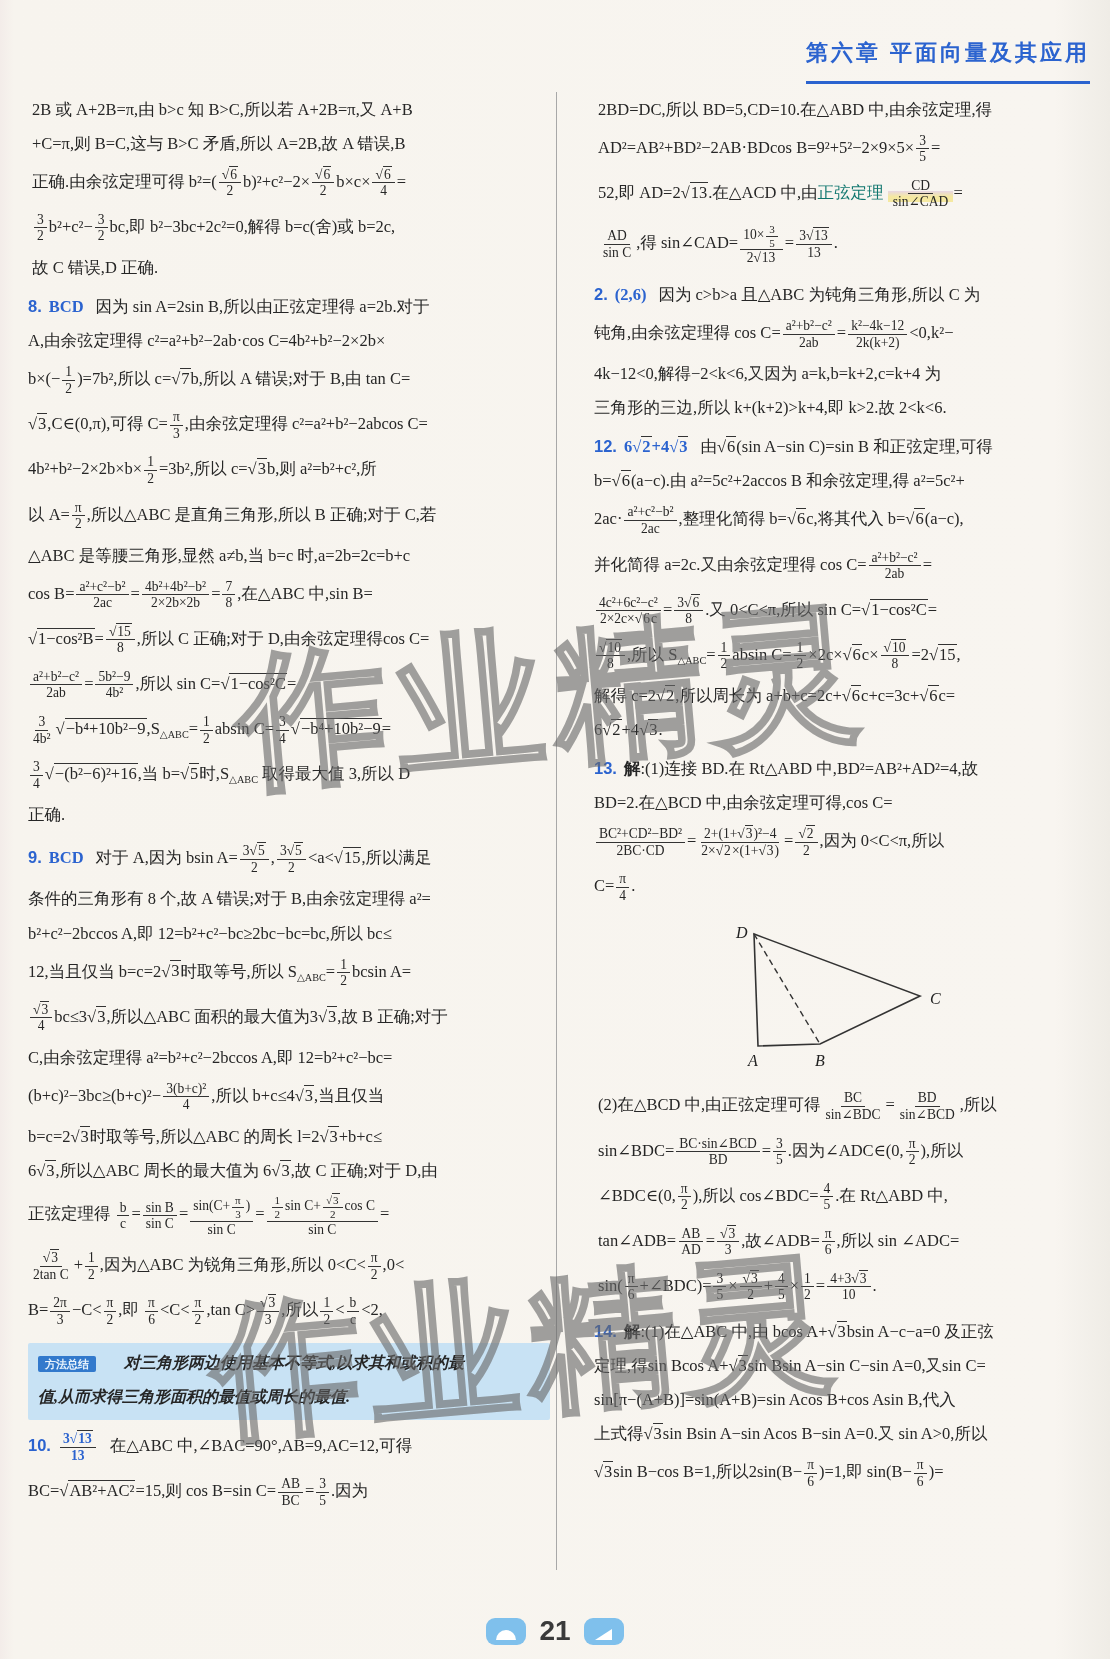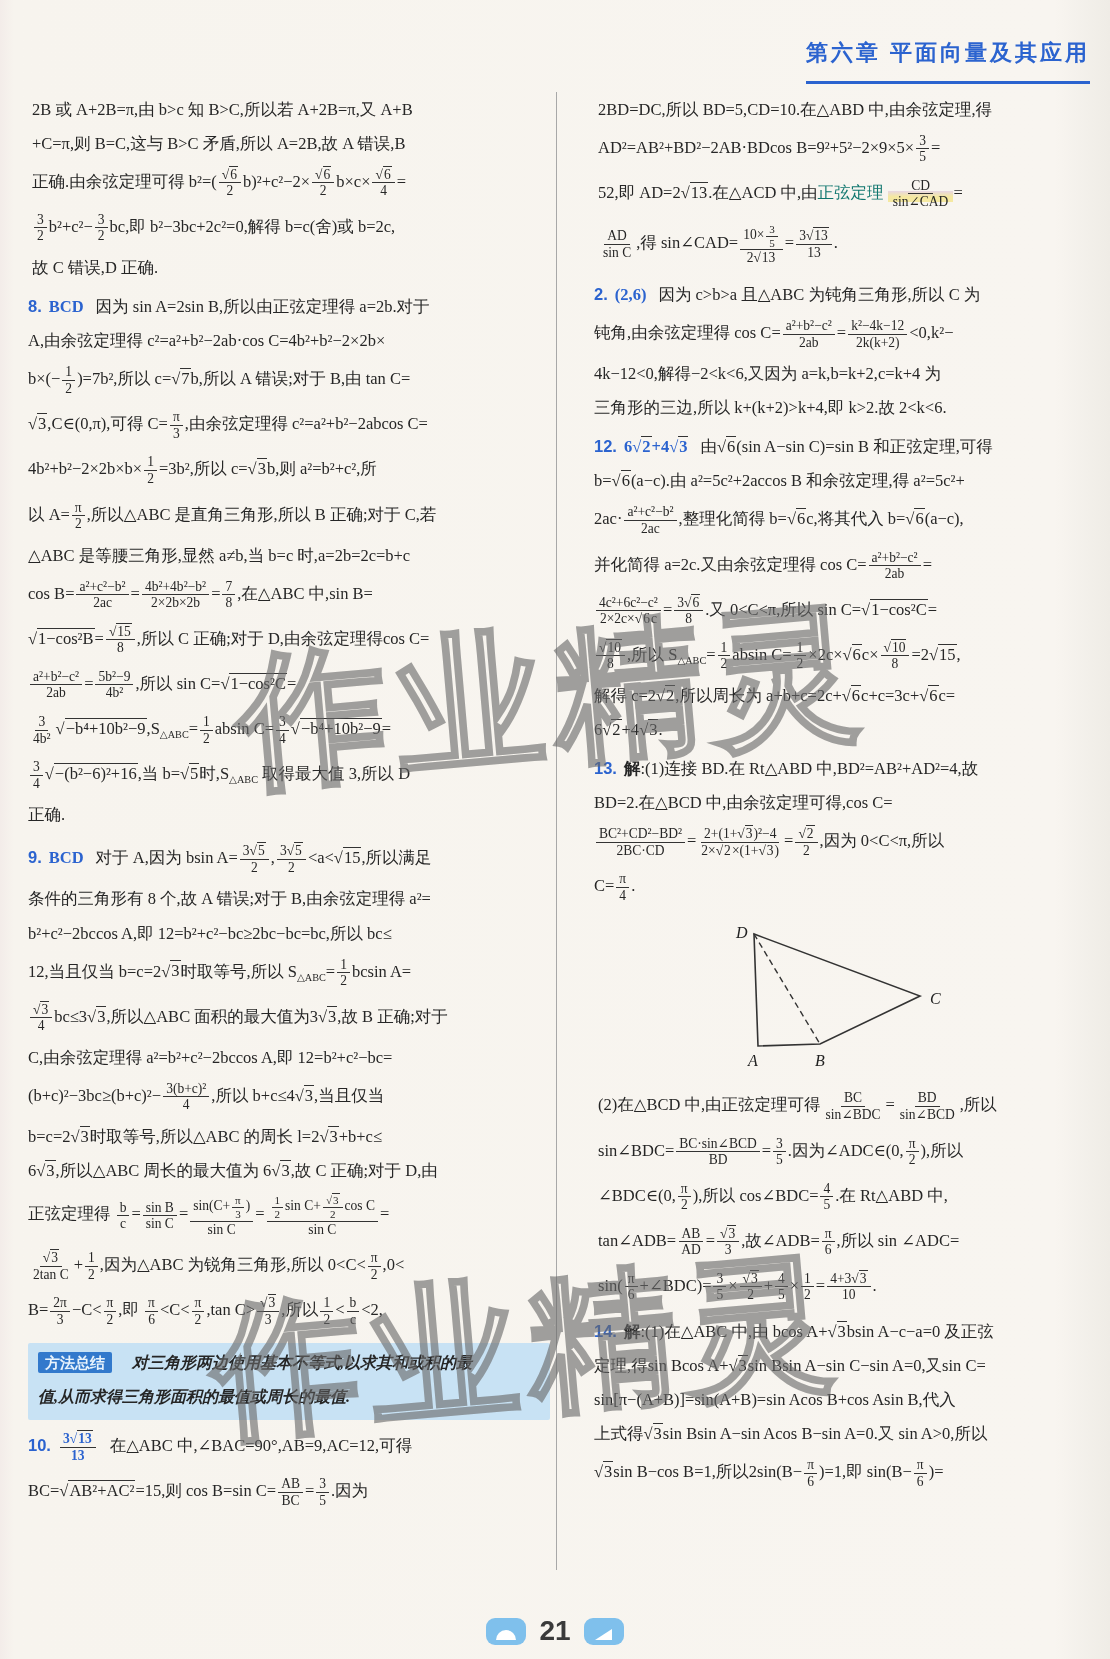--- a/index.html
+++ b/index.html
@@ -30,22 +30,22 @@
   .frac .fn{border-bottom:1.3px solid #333;padding:0 3px;display:block;}
   .frac .fd{padding:0 3px;display:block;}
   .sq{white-space:nowrap;}
   .sq .ov{border-top:1.3px solid #333;padding:0 1px;}
   sub{font-size:0.62em;}
   .hlp{color:#0f766e;font-family:Liberation Serif, serif;}
   .hly{background:linear-gradient(to top,rgba(242,222,96,.55) 28%,rgba(190,140,215,.30) 60%,rgba(0,0,0,0) 60%);}
   .method{background:#c8e2f4;padding:4px 10px 6px;margin:9px 0 4px;border-radius:2px;}
   .method .line{font-style:italic;font-weight:bold;font-size:16px;}
   .mlabel{background:#3279cc;color:#e8f3fc;font-style:normal;font-weight:bold;
-          padding:2px 7px;margin-right:20px;border-radius:2px;
-          font-family:"Liberation Sans","DejaVu Sans",sans-serif;font-size:15px;}
+          padding:2px 7px;margin-right:28px;border-radius:2px;
+          font-family:"Liberation Sans","DejaVu Sans",sans-serif;font-size:11px;}
   .fig{margin:8px 0 4px 96px;}
   .flab{font-style:italic;font-family:"Liberation Serif",serif;font-size:16px;fill:#222;}
   .wm{position:absolute;z-index:5;pointer-events:none;
       font-family:"DejaVu Sans",sans-serif;font-weight:bold;font-size:148px;letter-spacing:10px;
       color:transparent;-webkit-text-stroke:3px rgba(105,105,105,.62);transform:rotate(-5deg);}
   .wm1{left:238px;top:598px;}
   .wm2{left:212px;top:1248px;}
   .footer{position:absolute;bottom:12px;left:0;width:100%;display:flex;justify-content:center;align-items:center;gap:13px;}
   .badge{width:40px;height:27px;background:#7fc0ec;border-radius:9px;display:flex;align-items:flex-end;justify-content:center;padding-bottom:5px;box-sizing:border-box;}
   .proto{width:20px;height:10px;background:#fff;border-radius:10px 10px 0 0;}

